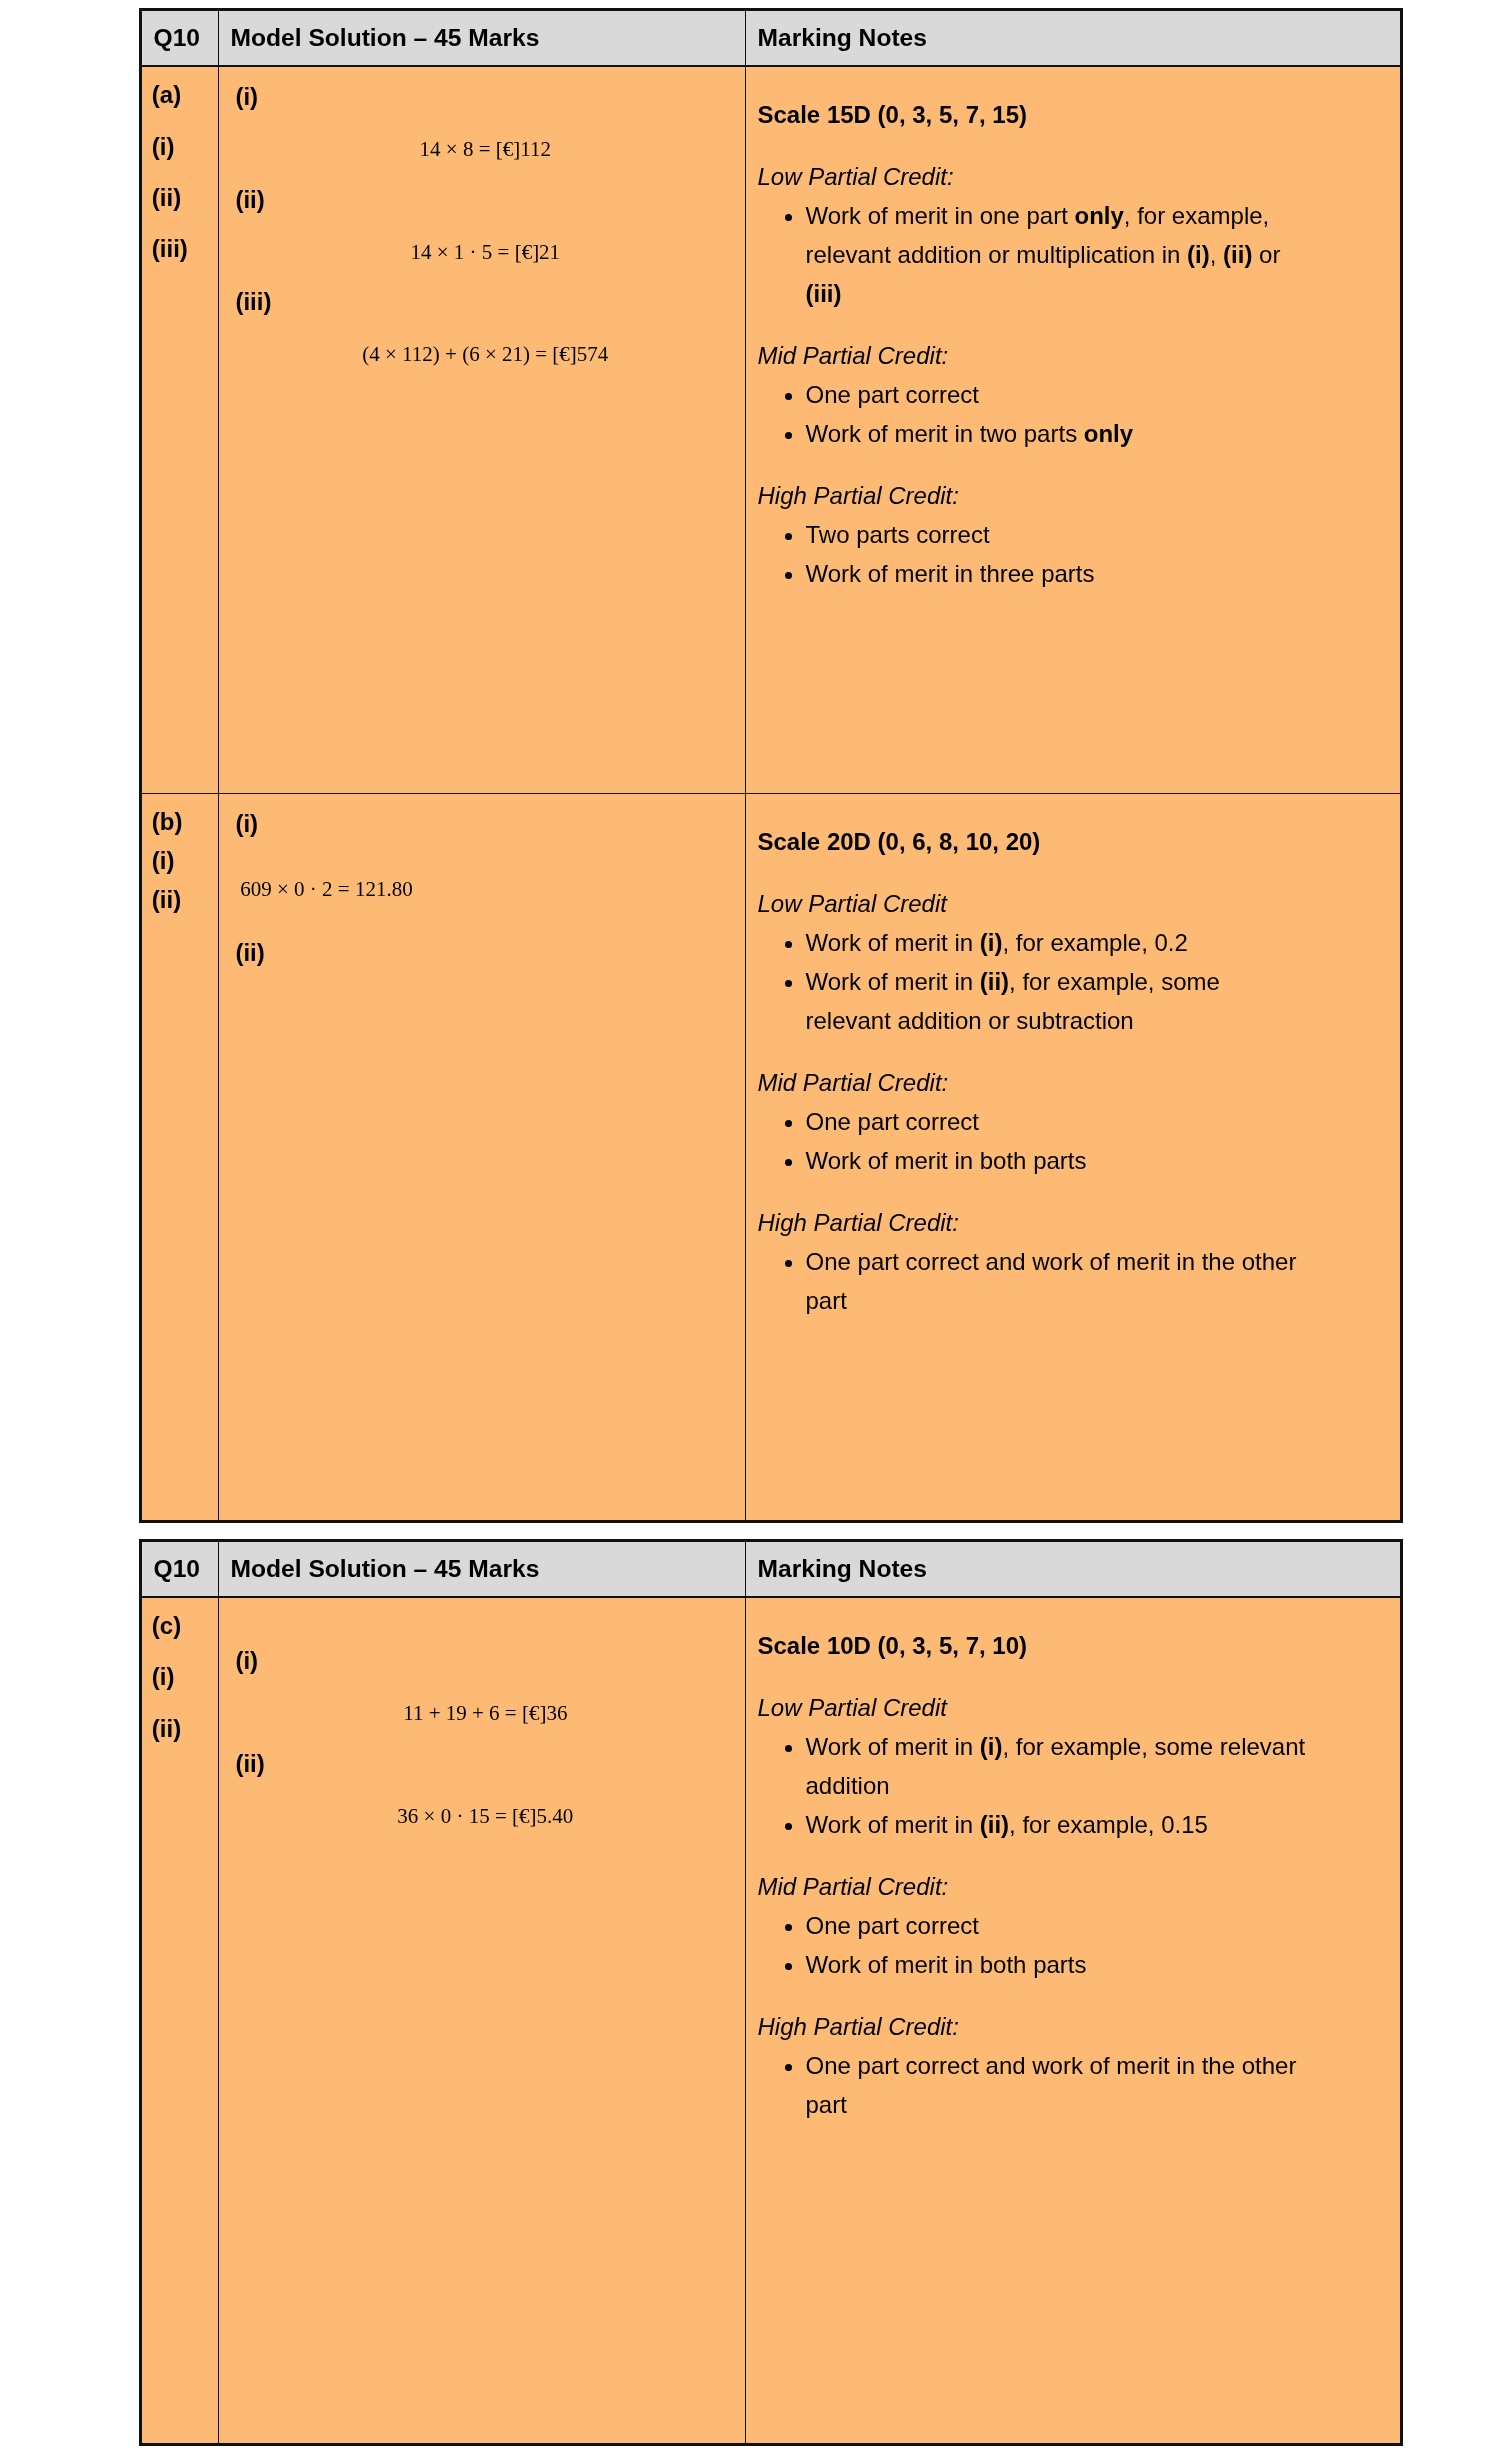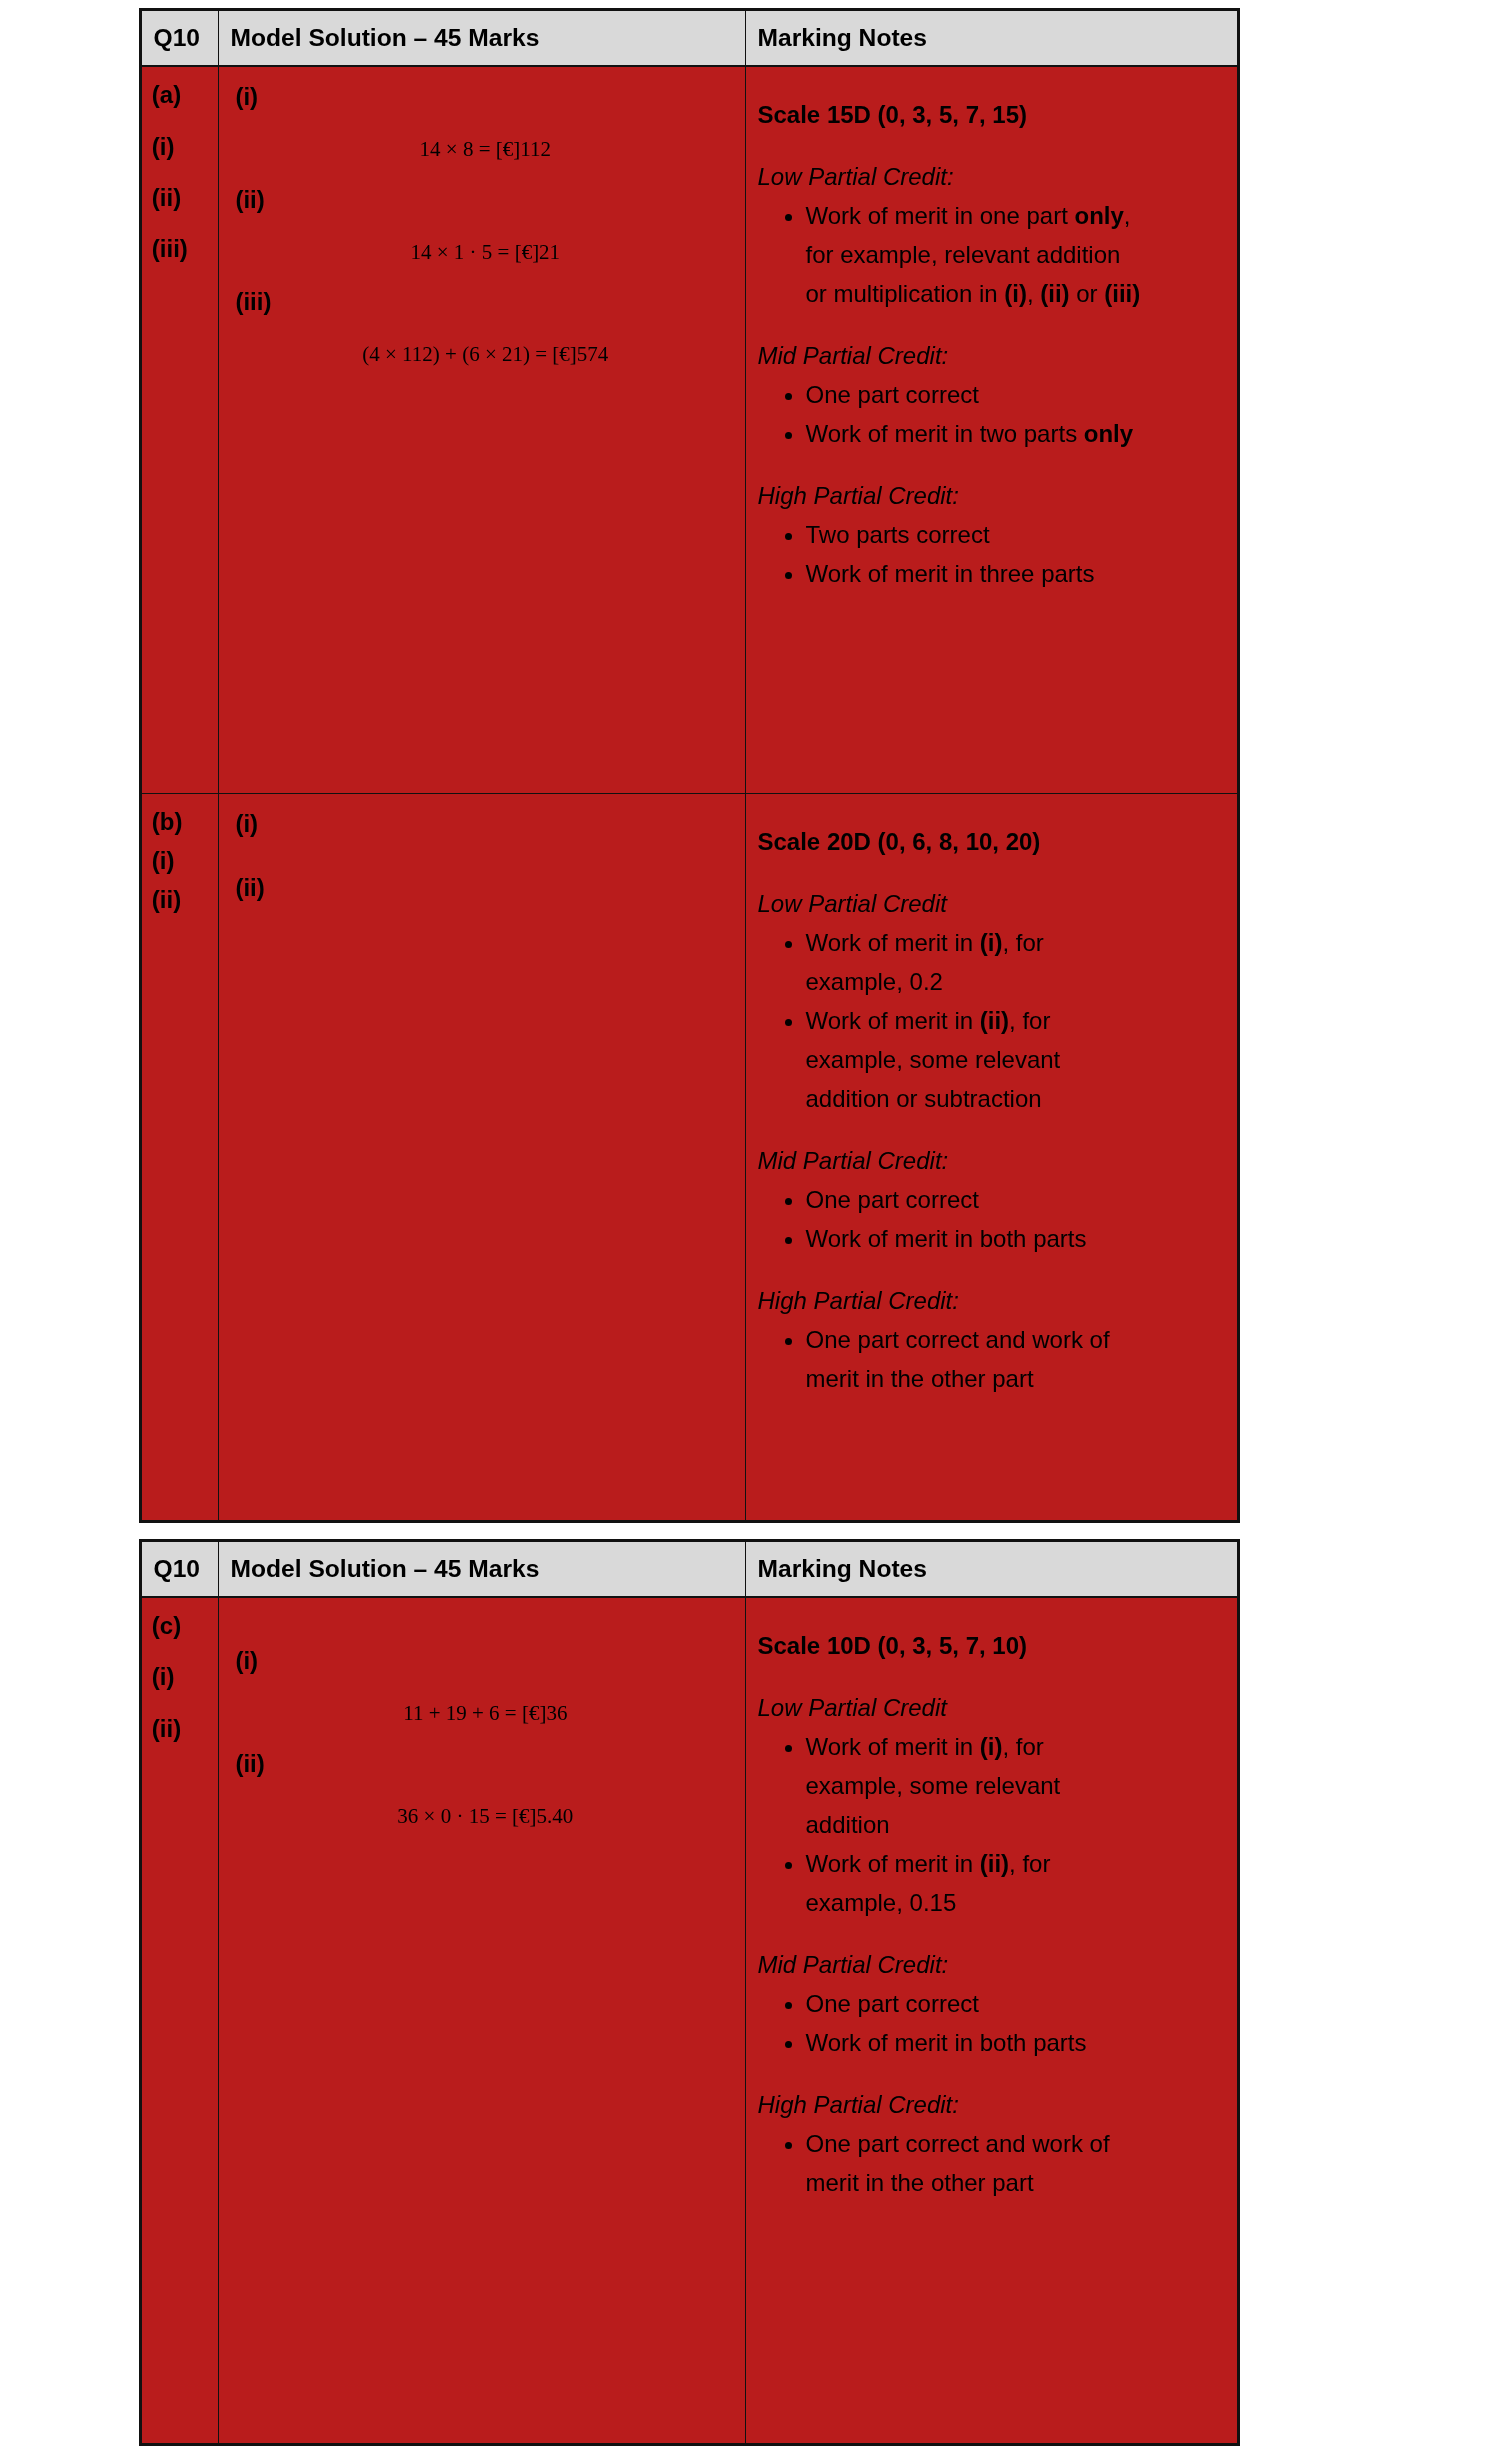--- a/index.html
+++ b/index.html
@@ -8,23 +8,23 @@
     position: relative;
     background: #ffffff;
     color: #000000;
     font-family: "Liberation Sans", sans-serif;
     font-size: 24px;
     -webkit-font-smoothing: antialiased;
   }
   .mtable {
     position: absolute;
     left: 139px;
-    width: 1101px;
+    width: 1264px;
     border: 3.3px solid #111111;
-    background: #b91c1c;
+    background: #fdba74;
     box-sizing: border-box;
   }
   #table-1 { top: 8.2px; }
   #table-2 { top: 1539px; }
 
   .hdr {
     display: flex;
     height: 56px;
     background: #d9d9d9;
     border-bottom: 2.5px solid #111111;
@@ -134,20 +134,21 @@
   <div class="row row-b">
     <div class="c1">
       <ul class="labels tight">
           <li><span>(b)</span></li>
           <li><span>(i)</span></li>
           <li><span>(ii)</span></li>
         </ul>
     </div>
     <div class="c2 sol sol-b">
       <p class="part"><span class="b">(i)</span></p>
+      <p class="eq-indent"><span class="eq">609 × 0 · 2 = 121.80</span></p>
       <p class="part"><span class="b">(ii)</span></p>
     </div>
     <div class="c3 notes">
       <p class="scale">Scale 20D (0, 6, 8, 10, 20)</p>
       <p class="credit">Low Partial Credit</p>
       <ul class="bullets">
           <li><span>Work of merit in </span><span class="b">(i)</span><span>, for example, 0.2</span></li>
           <li><span>Work of merit in </span><span class="b">(ii)</span><span>, for example, some relevant addition or subtraction</span></li>
         </ul>
       <p class="credit">Mid Partial Credit:</p>

